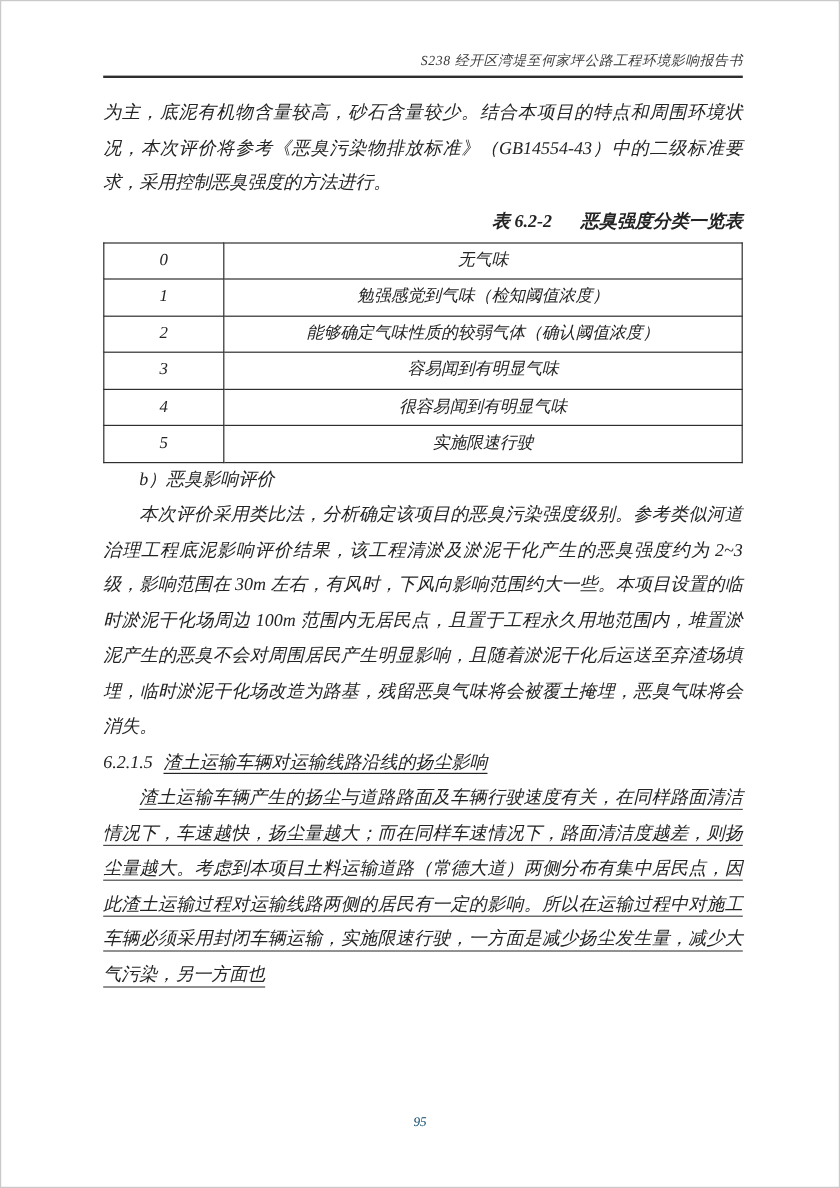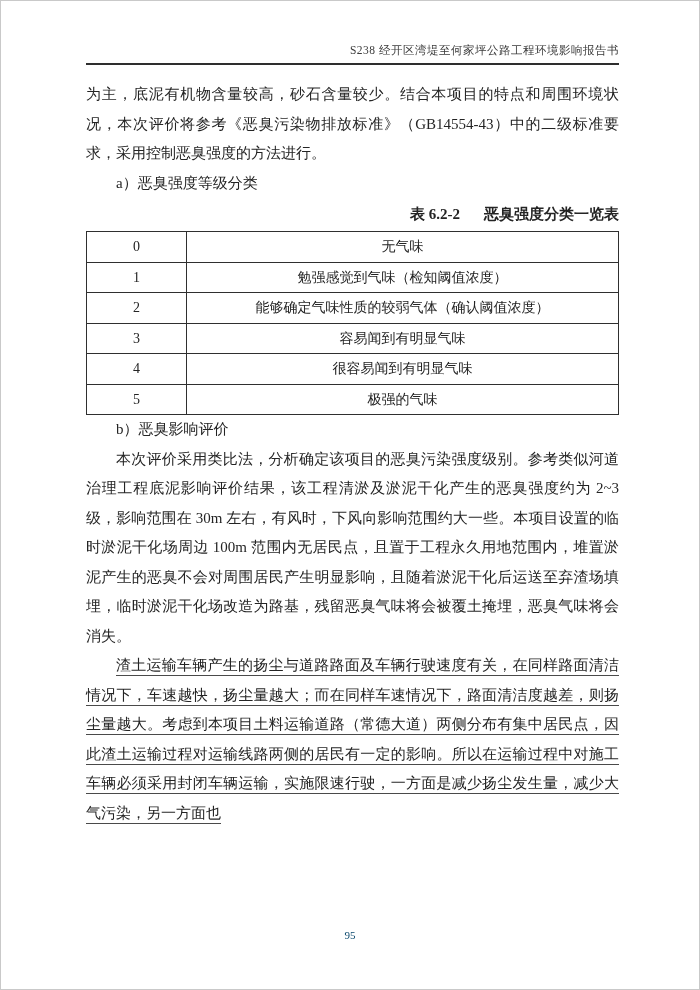--- a/index.html
+++ b/index.html
@@ -8,20 +8,21 @@
     width: 700px;
     height: 990px;
     margin: 0 auto;
     background: #ffffff;
     box-sizing: border-box;
     padding: 42px 80px 0 85px;
     font-family: "Liberation Serif", "DejaVu Serif", serif;
     color: #242424;
     overflow: hidden;
     border: 1px solid #c9c9c9;
+    font-style: italic;
   }
   .header-row {
     text-align: right;
     font-size: 11.5px;
     letter-spacing: 0.5px;
     color: #3a3a3a;
     padding-bottom: 5px;
     border-bottom: 2px solid #2e2e2e;
   }
   .body-text {
@@ -90,21 +91,20 @@
 <div class="page">
 
   <div class="header-row">
     <span>S238 经开区湾堤至何家坪公路工程环境影响报告书</span>
   </div>
 
   <div class="body-text">
 
     <p class="para">为主，底泥有机物含量较高，砂石含量较少。结合本项目的特点和周围环境状况，本次评价将参考《恶臭污染物排放标准》（GB14554-43）中的二级标准要求，采用控制恶臭强度的方法进行。</p>
 
-    <p class="list-line">a）恶臭强度等级分类</p>
 
 
     <div class="table-caption">
       <span class="caption-label">表 6.2-2</span><span>恶臭强度分类一览表</span>
     </div>
 
     <table class="odor-table">
       <colgroup>
           <col class="col-grade">
           <col>
@@ -125,29 +125,32 @@
       <tr>
         <td>3</td>
         <td>容易闻到有明显气味</td>
       </tr>
       <tr>
         <td>4</td>
         <td>很容易闻到有明显气味</td>
       </tr>
       <tr>
         <td>5</td>
-        <td>极强的气味</td>
+        <td>实施限速行驶</td>
       </tr>
     </tbody>
       </table>
 
     <p class="list-line after-table">b）恶臭影响评价</p>
 
     <p class="indent">本次评价采用类比法，分析确定该项目的恶臭污染强度级别。参考类似河道治理工程底泥影响评价结果，该工程清淤及淤泥干化产生的恶臭强度约为 2~3 级，影响范围在 30m 左右，有风时，下风向影响范围约大一些。本项目设置的临时淤泥干化场周边 100m 范围内无居民点，且置于工程永久用地范围内，堆置淤泥产生的恶臭不会对周围居民产生明显影响，且随着淤泥干化后运送至弃渣场填埋，临时淤泥干化场改造为路基，残留恶臭气味将会被覆土掩埋，恶臭气味将会消失。</p>
 
+    <p class="section-heading">
+      <span class="sec-num">6.2.1.5</span><span class="underlined-title">渣土运输车辆对运输线路沿线的扬尘影响</span>
+    </p>
 
     <p class="indent underlined-para">渣土运输车辆产生的扬尘与道路路面及车辆行驶速度有关，在同样路面清洁情况下，车速越快，扬尘量越大；而在同样车速情况下，路面清洁度越差，则扬尘量越大。考虑到本项目土料运输道路（常德大道）两侧分布有集中居民点，因此渣土运输过程对运输线路两侧的居民有一定的影响。所以在运输过程中对施工车辆必须采用封闭车辆运输，实施限速行驶，一方面是减少扬尘发生量，减少大气污染，另一方面也</p>
 
   </div>
 
   <div class="page-number">95</div>
 
 </div>
 
 </body></html>

